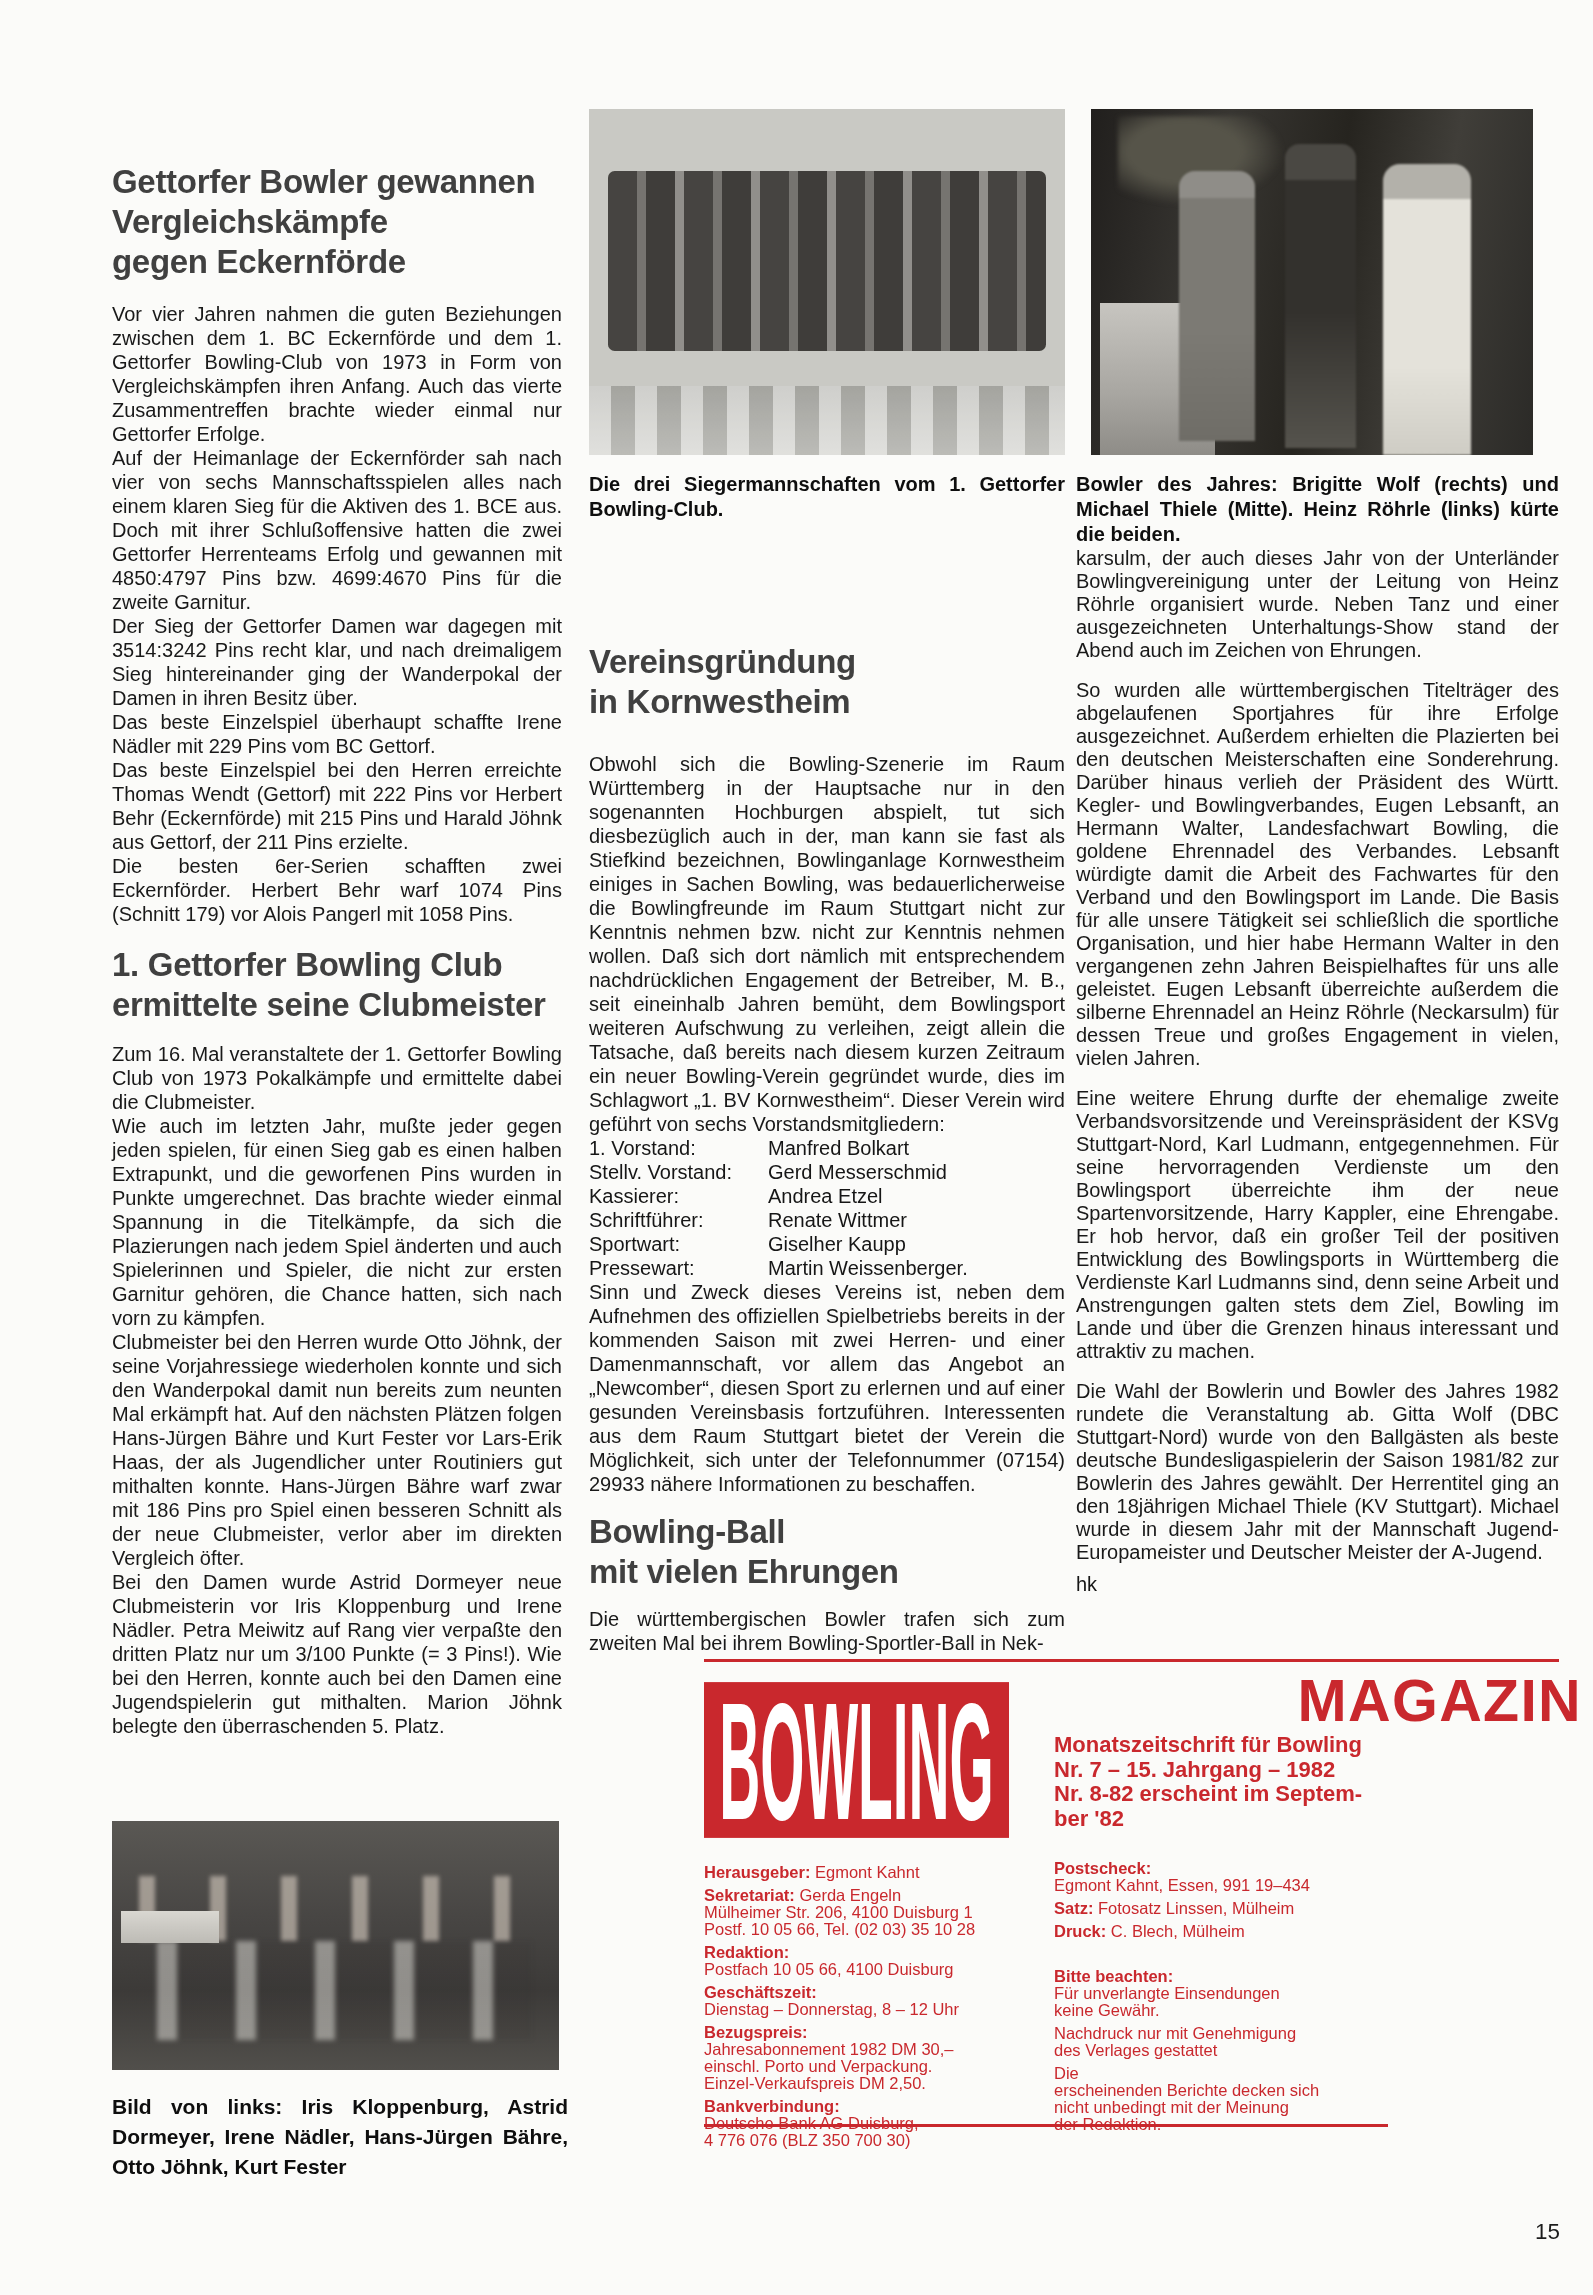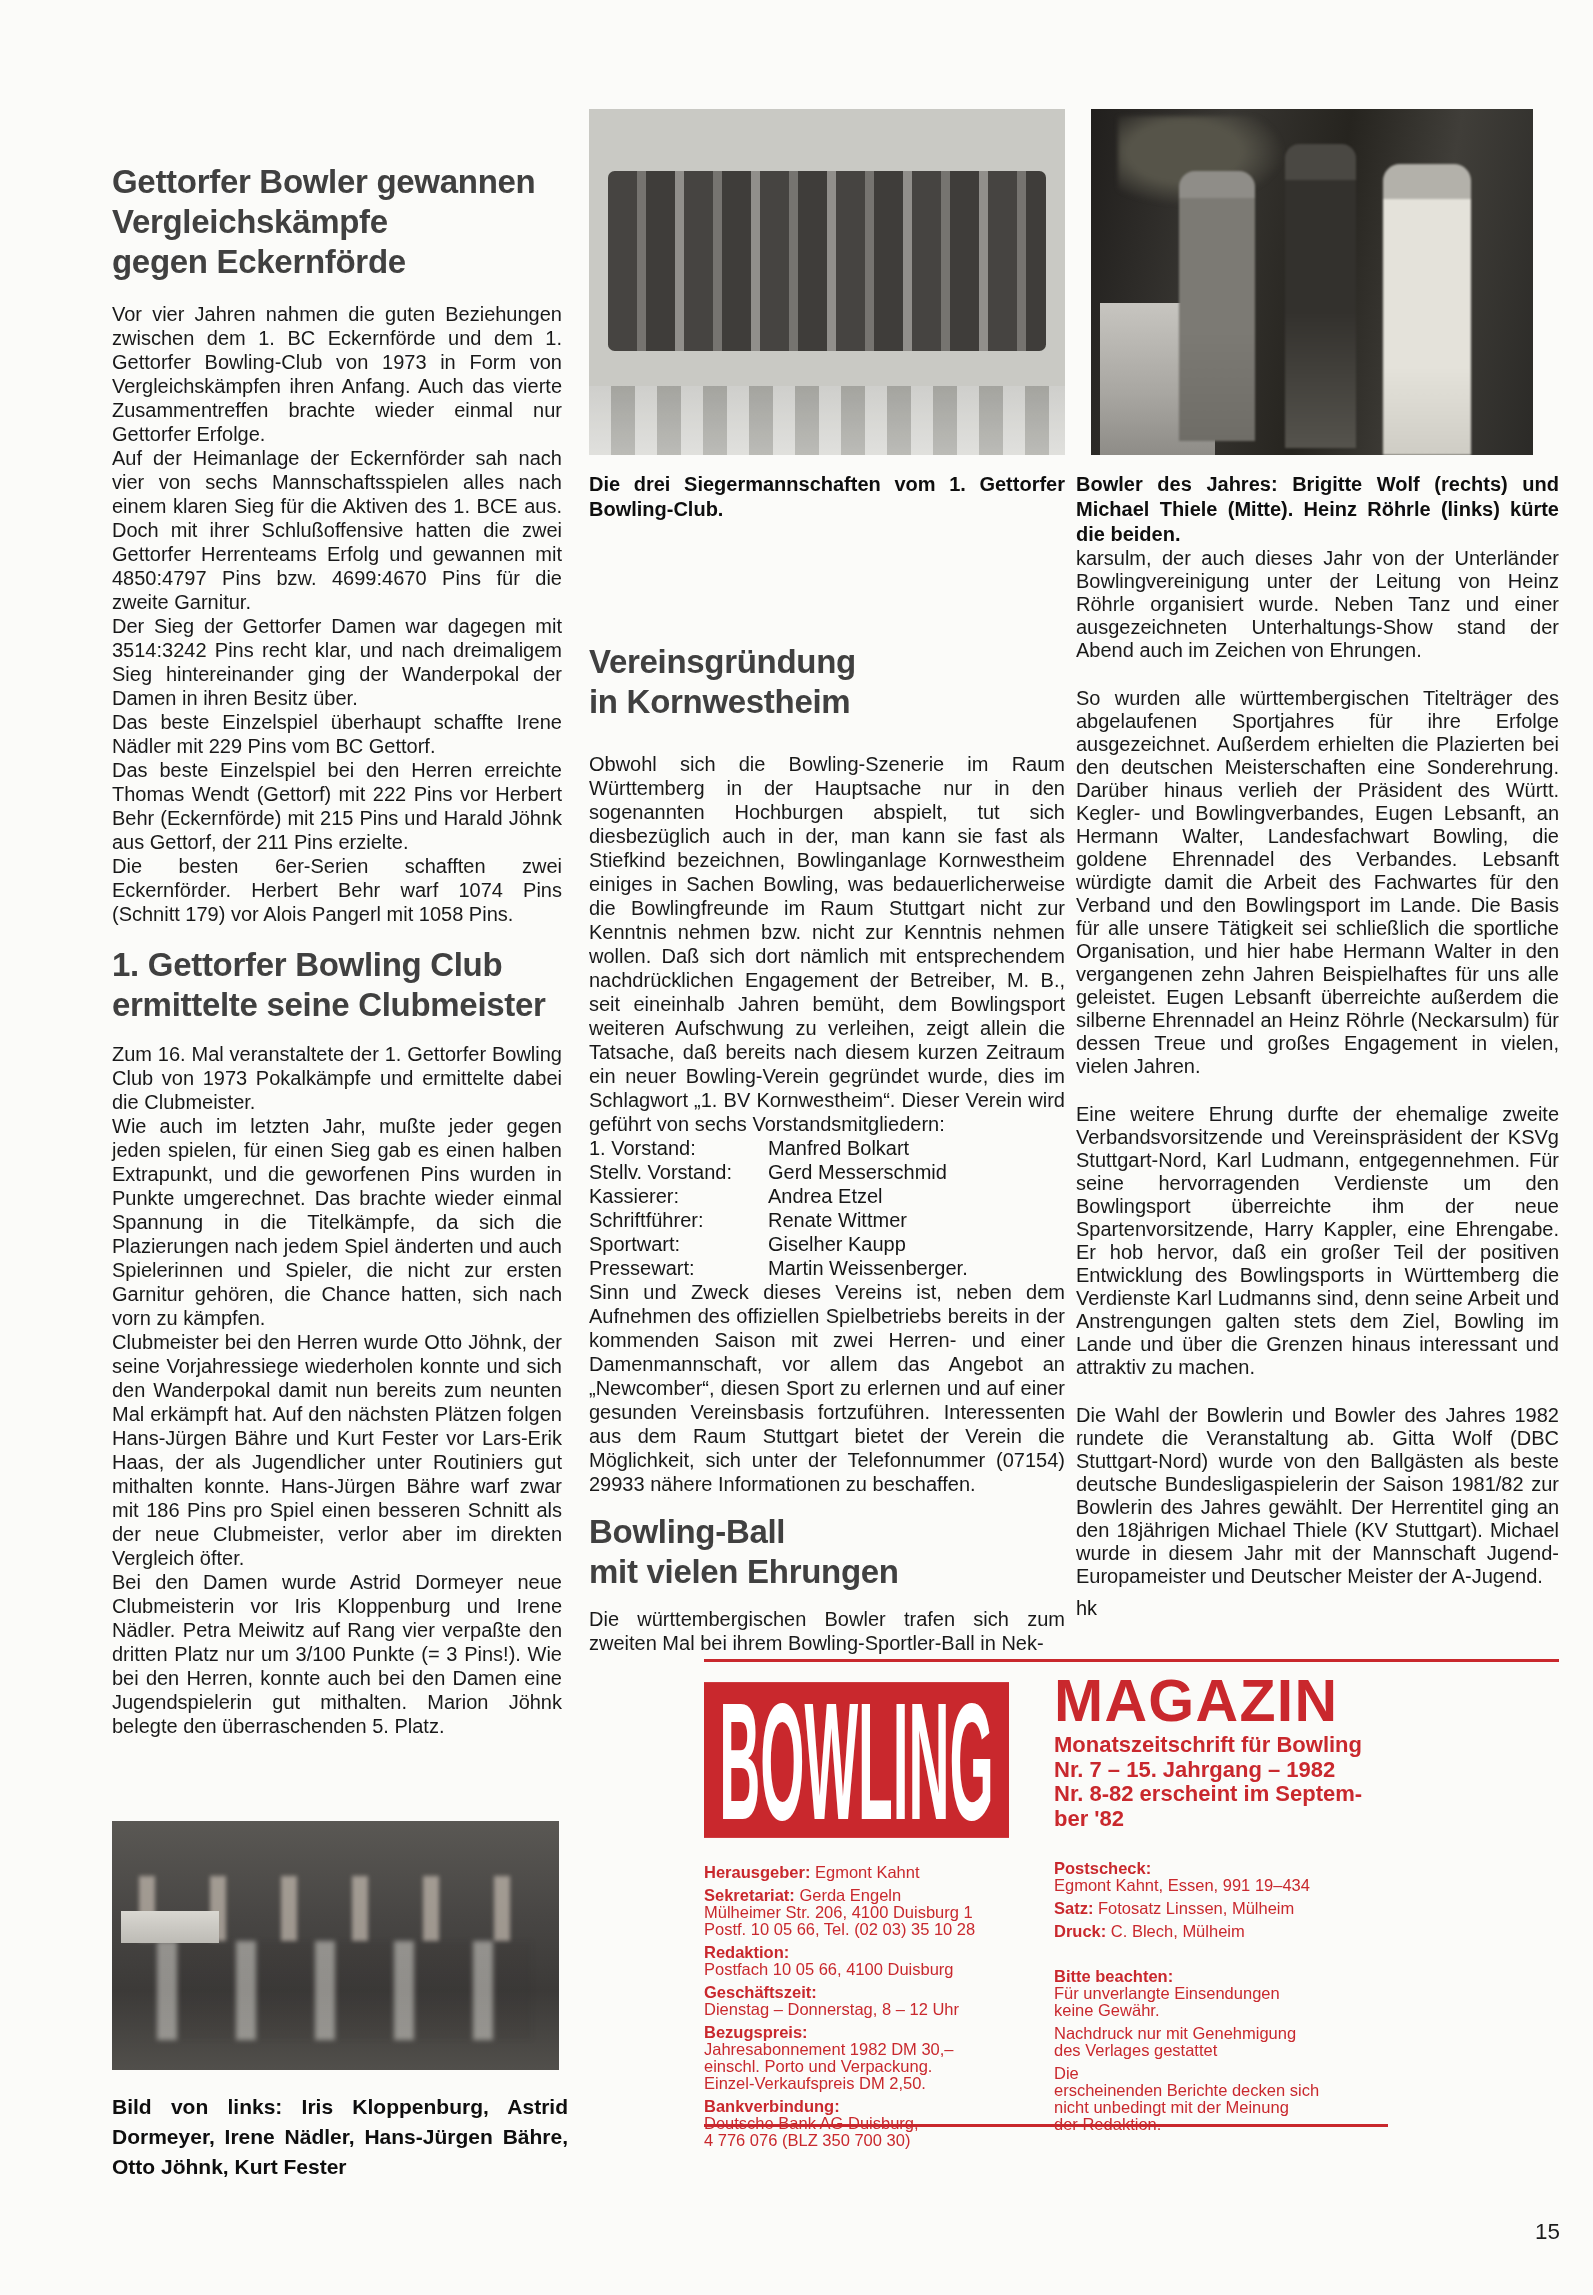--- a/index.html
+++ b/index.html
@@ -21,21 +21,21 @@
     color:#191919;
   }
   .rc .body-text{line-height:23px;}
   .caption{
     margin:0;font-weight:bold;font-size:20px;line-height:25px;
     text-align:justify;color:#0e0e0e;
   }
   .caption-lg{font-size:21px;line-height:30px;}
   .officer-row{display:flex;font-size:20px;line-height:24px;}
   .officer-role{flex:0 0 179px;}
-  .gap-top{margin-top:25px;}
+  .gap-top{margin-top:17px;}
   .hk{font-size:20px;line-height:24px;text-align:left;margin-top:8px;}
 
   
   .photo{position:relative;overflow:hidden;background:#c9c9c4;}
   .photo-team{background:linear-gradient(180deg,#dedeas 0%,#dcdcd8 0%,#cfcfca 18%,#c6c6c1 38%,#aeaea9 58%,#b9b9b4 78%,#cccbc6 100%);}
   .team-people{position:absolute;left:4%;right:4%;top:18%;height:52%;
     background:repeating-linear-gradient(90deg,#34322f 0 29px,#6b6965 29px 38px,#2c2a28 38px 67px,#8a8884 67px 76px);
     filter:blur(0.7px);opacity:.88;border-radius:6.6px;}
   .team-floor{position:absolute;left:0;right:0;bottom:0;height:20%;
     background:repeating-linear-gradient(90deg,rgba(255,255,255,.35) 0 22.4px,rgba(40,40,38,.12) 22.4px 46px),linear-gradient(180deg,#b5b5b0,#d0d0cb);}
@@ -53,21 +53,21 @@
   .photo-women{background:linear-gradient(180deg,#5a5854 0%,#484644 38%,#3c3a38 68%,#514f4b 100%);}
   .women-faces{position:absolute;left:6%;right:4%;top:22%;height:26%;
     background:repeating-linear-gradient(90deg,rgba(219,208,196,.6) 0 16px,rgba(50,46,44,0) 16px 71px);filter:blur(2px);}
   .women-dresses{position:absolute;left:10%;right:6%;top:48%;height:40%;
     background:repeating-linear-gradient(90deg,rgba(228,226,220,.5) 0 20px,rgba(30,28,26,.05) 20px 79px);filter:blur(2.6px);}
   .women-sign{position:absolute;left:2%;top:36%;width:22%;height:13%;
     background:linear-gradient(180deg,#d9d7d1,#bdbbb5);filter:blur(0.7px);}
 
   
   .rule{background:#c9282d;}
-  .mag-title{margin:0;font-weight:bold;color:#c9282d;font-size:59px;line-height:53px;letter-spacing:1.3px;}
+  .mag-title{margin:0;font-weight:bold;color:#c9282d;font-size:59px;line-height:53px;letter-spacing:1.3px;text-align:right;}
   .mag-sub{margin:5.3px 0 0 0;font-weight:bold;color:#c9282d;font-size:22px;line-height:24.4px;white-space:pre-line;}
   .imp{font-size:16.5px;line-height:17px;color:#c9282d;}
   .imp p{margin:0 0 6px 0;white-space:pre-line;}
   .imp b{font-weight:bold;}
   .imp .sp{margin-top:28px;}
   .pagenum{font-size:22.4px;color:#1c1c1c;}
 </style>
 </head>
 <body>
 

